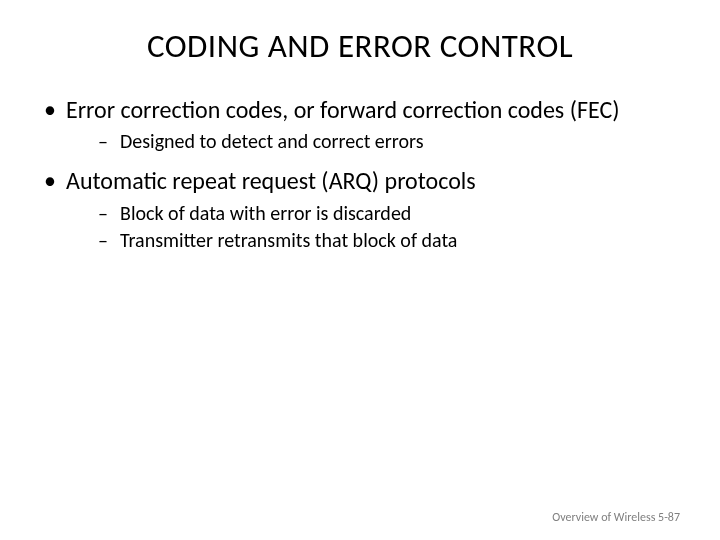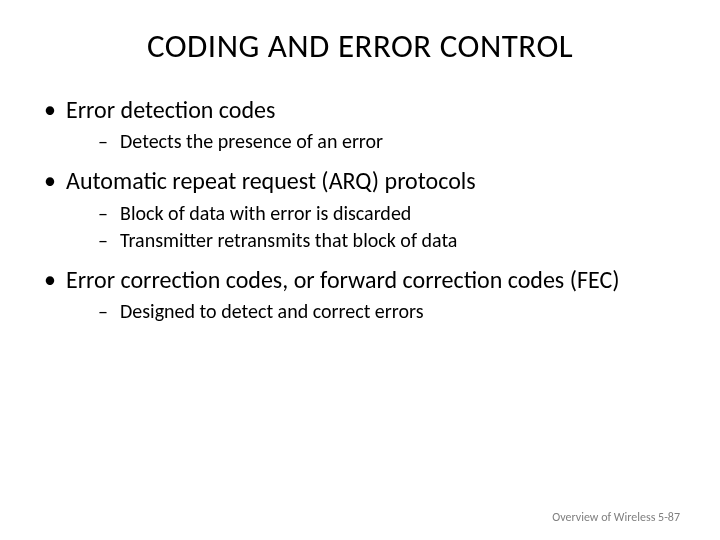--- a/index.html
+++ b/index.html
@@ -73,34 +73,28 @@
   }
 </style>
 </head>
 <body>
 
 <div class="slide">
   <h1 class="title">CODING AND ERROR CONTROL</h1>
 
   <ul class="level1">
     <li>
-      <span>Error detection codes</span>
+      <span>Error correction codes, or forward correction codes (FEC)</span>
       <ul class="level2">
-        <li>Detects the presence of an error</li>
+        <li>Designed to detect and correct errors</li>
       </ul>
     </li>
     <li>
       <span>Automatic repeat request (ARQ) protocols</span>
       <ul class="level2">
         <li>Block of data with error is discarded</li>
         <li>Transmitter retransmits that block of data</li>
       </ul>
     </li>
-    <li>
-      <span>Error correction codes, or forward correction codes (FEC)</span>
-      <ul class="level2">
-        <li>Designed to detect and correct errors</li>
-      </ul>
-    </li>
   </ul>
 </div>
 
 <div class="footer">Overview of Wireless 5-87</div>
 
 </body></html>

